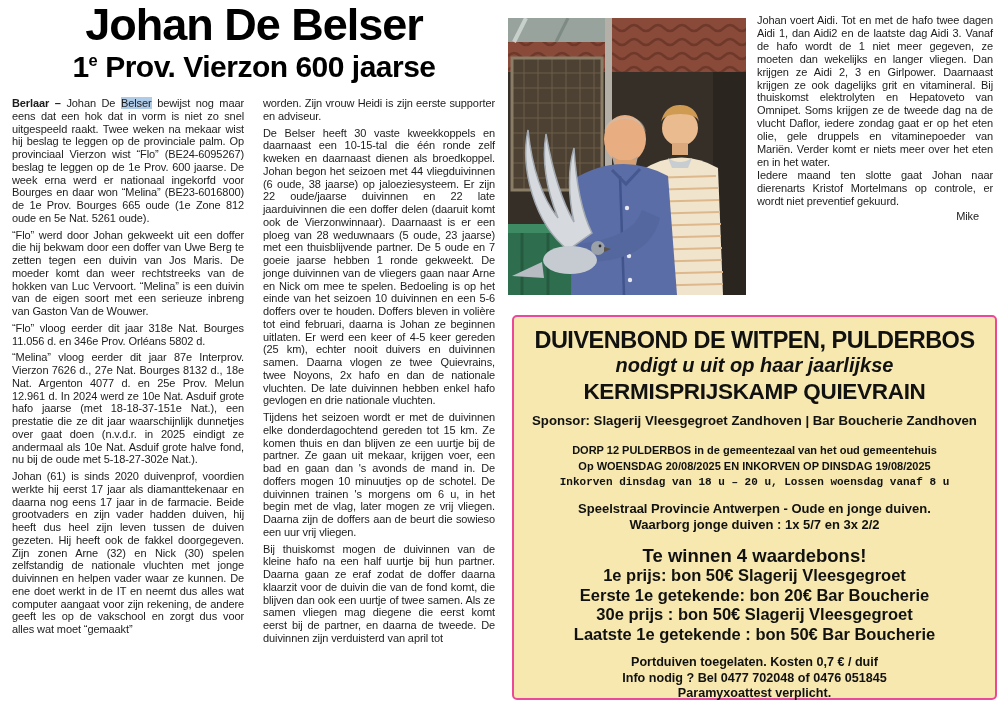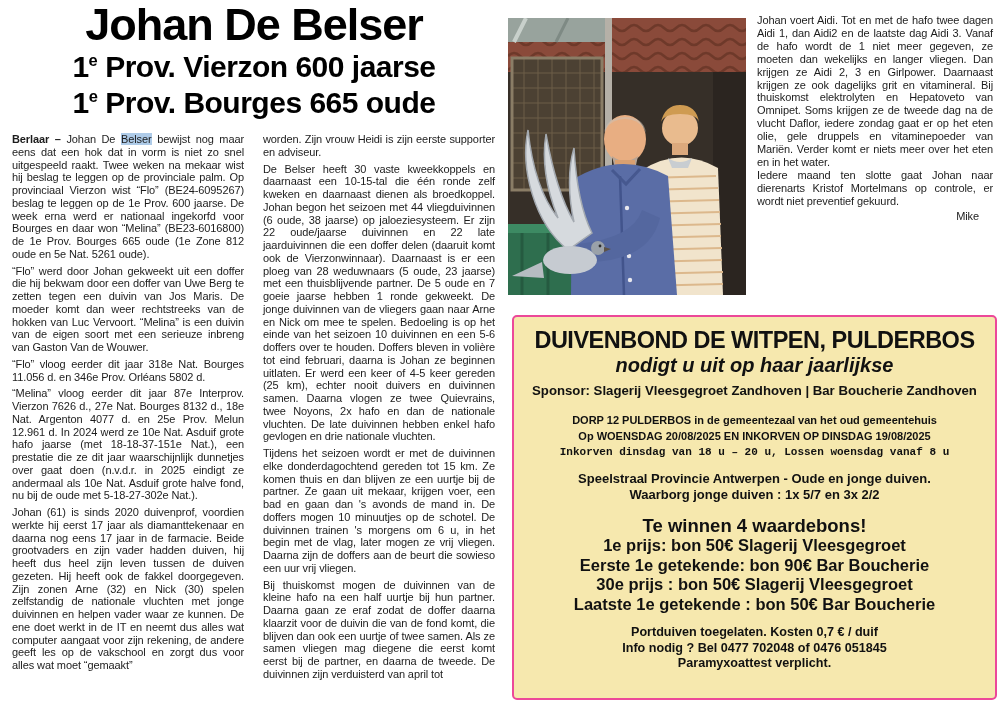--- a/index.html
+++ b/index.html
@@ -41,21 +41,20 @@
   .ad-prize{font-size:16.5px;font-weight:bold;line-height:19.5px;}
   .ad-footer{font-size:12.6px;font-weight:bold;margin-top:11px !important;line-height:15.5px;}
 </style>
 </head>
 <body>
 
 <div class="article-left">
   <div class="headline">
     <div class="headline-title">Johan De Belser</div>
     <div class="headline-sub"><span>1</span><sup>e</sup><span> Prov. Vierzon 600 jaarse</span></div>
-    <div class="headline-sub"><span>1</span><sup>e</sup><span> Prov. Bourges 665 oude</span></div>
   </div>
   <div class="cols">
     <div class="col">
       <p><span class="dateline">Berlaar –</span><span> Johan De </span><span class="hl">Belser</span><span> bewijst nog maar eens dat een hok dat in vorm is niet zo snel uitgespeeld raakt. Twee weken na mekaar wist hij beslag te leggen op de provinciale palm. Op provinciaal Vierzon wist “Flo” (BE24-6095267) beslag te leggen op de 1e Prov. 600 jaarse. De week erna werd er nationaal ingekorfd voor Bourges en daar won “Melina” (BE23-6016800) de 1e Prov. Bourges 665 oude (1e Zone 812 oude en 5e Nat. 5261 oude).</span></p>
       <p>“Flo” werd door Johan gekweekt uit een doffer die hij bekwam door een doffer van Uwe Berg te zetten tegen een duivin van Jos Maris. De moeder komt dan weer rechtstreeks van de hokken van Luc Vervoort. “Melina” is een duivin van de eigen soort met een serieuze inbreng van Gaston Van de Wouwer.</p>
       <p>“Flo” vloog eerder dit jaar 318e Nat. Bourges 11.056 d. en 346e Prov. Orléans 5802 d.</p>
       <p>“Melina” vloog eerder dit jaar 87e Interprov. Vierzon 7626 d., 27e Nat. Bourges 8132 d., 18e Nat. Argenton 4077 d. en 25e Prov. Melun 12.961 d. In 2024 werd ze 10e Nat. Asduif grote hafo jaarse (met 18-18-37-151e Nat.), een prestatie die ze dit jaar waarschijnlijk dunnetjes over gaat doen (n.v.d.r. in 2025 eindigt ze andermaal als 10e Nat. Asduif grote halve fond, nu bij de oude met 5-18-27-302e Nat.).</p>
       <p>Johan (61) is sinds 2020 duivenprof, voordien werkte hij eerst 17 jaar als diamanttekenaar en daarna nog eens 17 jaar in de farmacie. Beide grootvaders en zijn vader hadden duiven, hij heeft dus heel zijn leven tussen de duiven gezeten. Hij heeft ook de fakkel doorgegeven. Zijn zonen Arne (32) en Nick (30) spelen zelfstandig de nationale vluchten met jonge duivinnen en helpen vader waar ze kunnen. De ene doet werkt in de IT en neemt dus alles wat computer aangaat voor zijn rekening, de andere geeft les op de vakschool en zorgt dus voor alles wat moet “gemaakt”</p>
     </div>
     <div class="col">
@@ -164,27 +163,28 @@
 
 <div class="col3">
   <p>Johan voert Aidi. Tot en met de hafo twee dagen Aidi 1, dan Aidi2 en de laatste dag Aidi 3. Vanaf de hafo wordt de 1 niet meer gegeven, ze moeten dan wekelijks en langer vliegen. Dan krijgen ze Aidi 2, 3 en Girlpower. Daarnaast krijgen ze ook dagelijks grit en vitamineral. Bij thuiskomst elektrolyten en Hepatoveto van Omnipet. Soms krijgen ze de tweede dag na de vlucht Daflor, iedere zondag gaat er op het eten olie, gele druppels en vitaminepoeder van Mariën. Verder komt er niets meer over het eten en in het water.</p>
   <p>Iedere maand ten slotte gaat Johan naar dierenarts Kristof Mortelmans op controle, er wordt niet preventief gekuurd.</p>
   <p class="byline">Mike</p>
 </div>
 
 <div class="ad">
   <div class="ad-title1">DUIVENBOND DE WITPEN, PULDERBOS</div>
   <div class="ad-invite">nodigt u uit op haar jaarlijkse</div>
+  <div class="ad-title2">KERMISPRIJSKAMP QUIEVRAIN</div>
   <div class="ad-sponsor">Sponsor: Slagerij Vleesgegroet Zandhoven | Bar Boucherie Zandhoven</div>
   <div class="ad-venue">DORP 12 PULDERBOS in de gemeentezaal van het oud gemeentehuis</div>
   <div class="ad-venue" style="margin-top:0 !important;">Op WOENSDAG 20/08/2025 EN INKORVEN OP DINSDAG 19/08/2025</div>
   <div class="ad-venue" style="margin-top:0 !important;font-family:Liberation Mono, monospace;">Inkorven dinsdag van 18 u – 20 u, Lossen woensdag vanaf 8 u</div>
   <div class="ad-region">Speelstraal Provincie Antwerpen - Oude en jonge duiven.</div>
   <div class="ad-region" style="margin-top:0 !important;">Waarborg jonge duiven : 1x 5/7 en 3x 2/2</div>
   <div class="ad-prizes-header">Te winnen 4 waardebons!</div>
   <div class="ad-prize">1e prijs: bon 50€ Slagerij Vleesgegroet</div>
-  <div class="ad-prize">Eerste 1e getekende: bon 90€ Bar Boucherie</div>
+  <div class="ad-prize">Eerste 1e getekende: bon 20€ Bar Boucherie</div>
   <div class="ad-prize">30e prijs : bon 50€ Slagerij Vleesgegroet</div>
   <div class="ad-prize">Laatste 1e getekende : bon 50€ Bar Boucherie</div>
   <div class="ad-footer">Portduiven toegelaten. Kosten 0,7 € / duif</div>
   <div class="ad-footer" style="margin-top:0 !important;">Info nodig ? Bel 0477 702048 of 0476 051845</div>
   <div class="ad-footer" style="margin-top:0 !important;">Paramyxoattest verplicht.</div>
 </div>
 
 </body></html>

